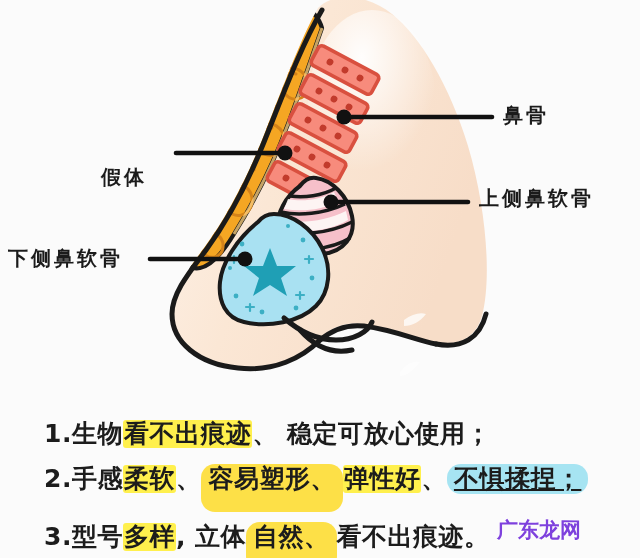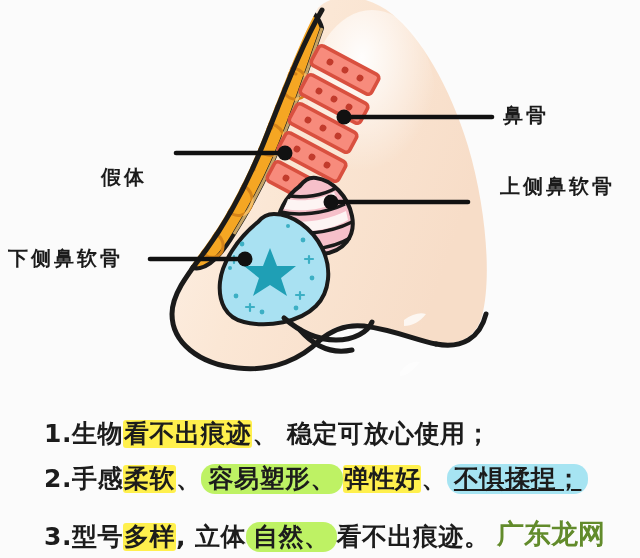--- a/index.html
+++ b/index.html
@@ -33,21 +33,21 @@
     font-size: 20px;
     font-weight: 700;
     color: #1b1b1b;
     letter-spacing: 3px;
     white-space: nowrap;
     line-height: 1;
   }
   #label-implant   { left: 101px;  top: 143px; margin-top: 24px; }
   #label-lower-lat { left: 8px;   top: 248px; }
   #label-nasal-bone{ left: 503px; top: 105px; }
-  #label-upper-lat { left: 479px; top: 176px; margin-left: 21px; }
+  #label-upper-lat { left: 479px; top: 188px; }
 
   
   #bullets {
     position: absolute;
     left: 0;
     top: 406px;
     width: 640px;
     height: 152px;
   }
   .bullet-line {
@@ -65,40 +65,40 @@
   #bullet-2 { top: 58px; }
   #bullet-3 { top: 116px; text-decoration: underline; }
 
   .seg { display: inline-block; }
   .hl-yellow {
     background: #fff04d;
     border-radius: 3px;
     padding: 1px 1px 2px 1px;
   }
   .hl-orange {
-    background: #bef264;
+    background: #fde047;
     border-radius: 14px;
-    padding: 2px 7px 3px 7px;
+    padding: 2px 7px 21px 7px;
   }
   .hl-cyan {
     background: #a6e4f2;
     border-radius: 14px;
     padding: 2px 7px 3px 7px;
     text-decoration: underline;
   }
 
   
   #watermark {
     position: absolute;
     left: 497px;
     top: 516px;
     font-family: "DejaVu Sans", "Liberation Sans", sans-serif;
-    font-size: 27px;
+    font-size: 21px;
     font-weight: 700;
-    color: #4d7c0f;
+    color: #6d28d9;
     -webkit-text-stroke: 1px #ffffff;
     paint-order: stroke fill;
     letter-spacing: 0px;
     white-space: nowrap;
     opacity: 0.88;
   }
 </style>
 </head>
 <body>
 

